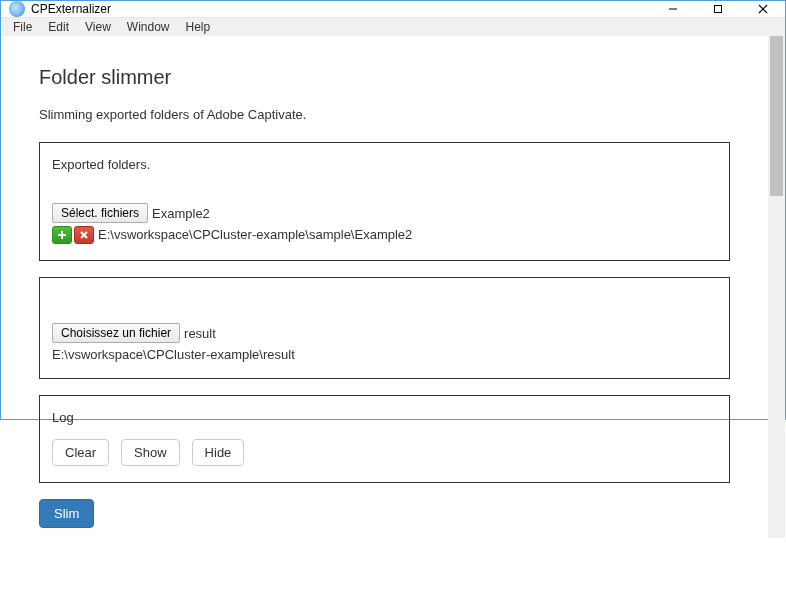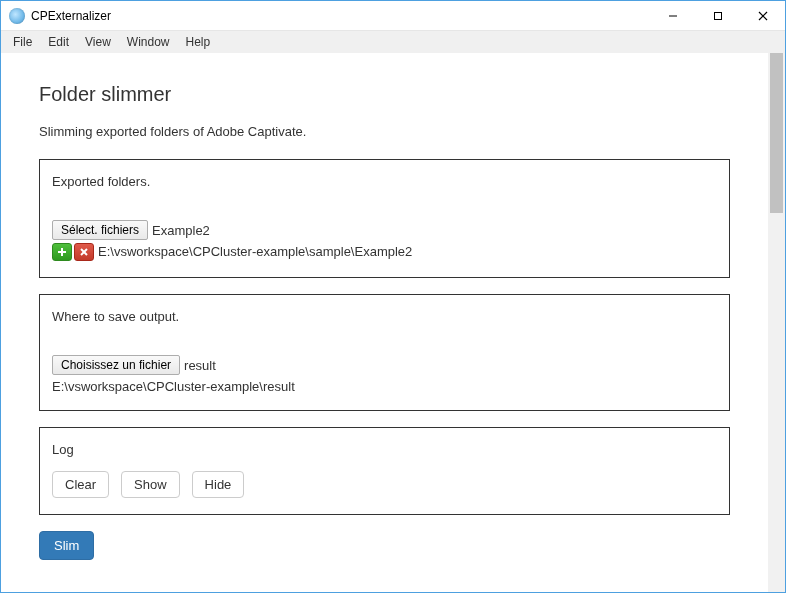--- a/index.html
+++ b/index.html
@@ -9,21 +9,21 @@
     font-size: 13px;
     color: #333;
     background: #fff;
     width: 786px;
     height: 593px;
     overflow: hidden;
     position: relative;
   }
   .window {
     width: 786px;
-    height: 593px;
+    height: 420px;
     border: 1px solid #4da0e0;
     background: #fff;
     display: flex;
     flex-direction: column;
   }
   .titlebar {
     height: 30px;
     background: #fff;
     display: flex;
     align-items: center;
@@ -207,21 +207,20 @@
                 <line x1="2" y1="2" x2="8" y2="8" stroke="#fff" stroke-width="2"></line>
                 <line x1="8" y1="2" x2="2" y2="8" stroke="#fff" stroke-width="2"></line>
               </svg>
           </span>
           <span class="path-text">E:\vsworkspace\CPCluster-example\sample\Example2</span>
         </div>
       </div>
 
       
       <div class="panel">
-        <div class="panel-label">Where to save output.</div>
         <div class="file-row">
           <span class="native-btn">Choisissez un fichier</span>
           <span class="after-text">result</span>
         </div>
         <div class="output-path">E:\vsworkspace\CPCluster-example\result</div>
       </div>
 
       
       <div class="panel">
         <div class="panel-label">Log</div>

